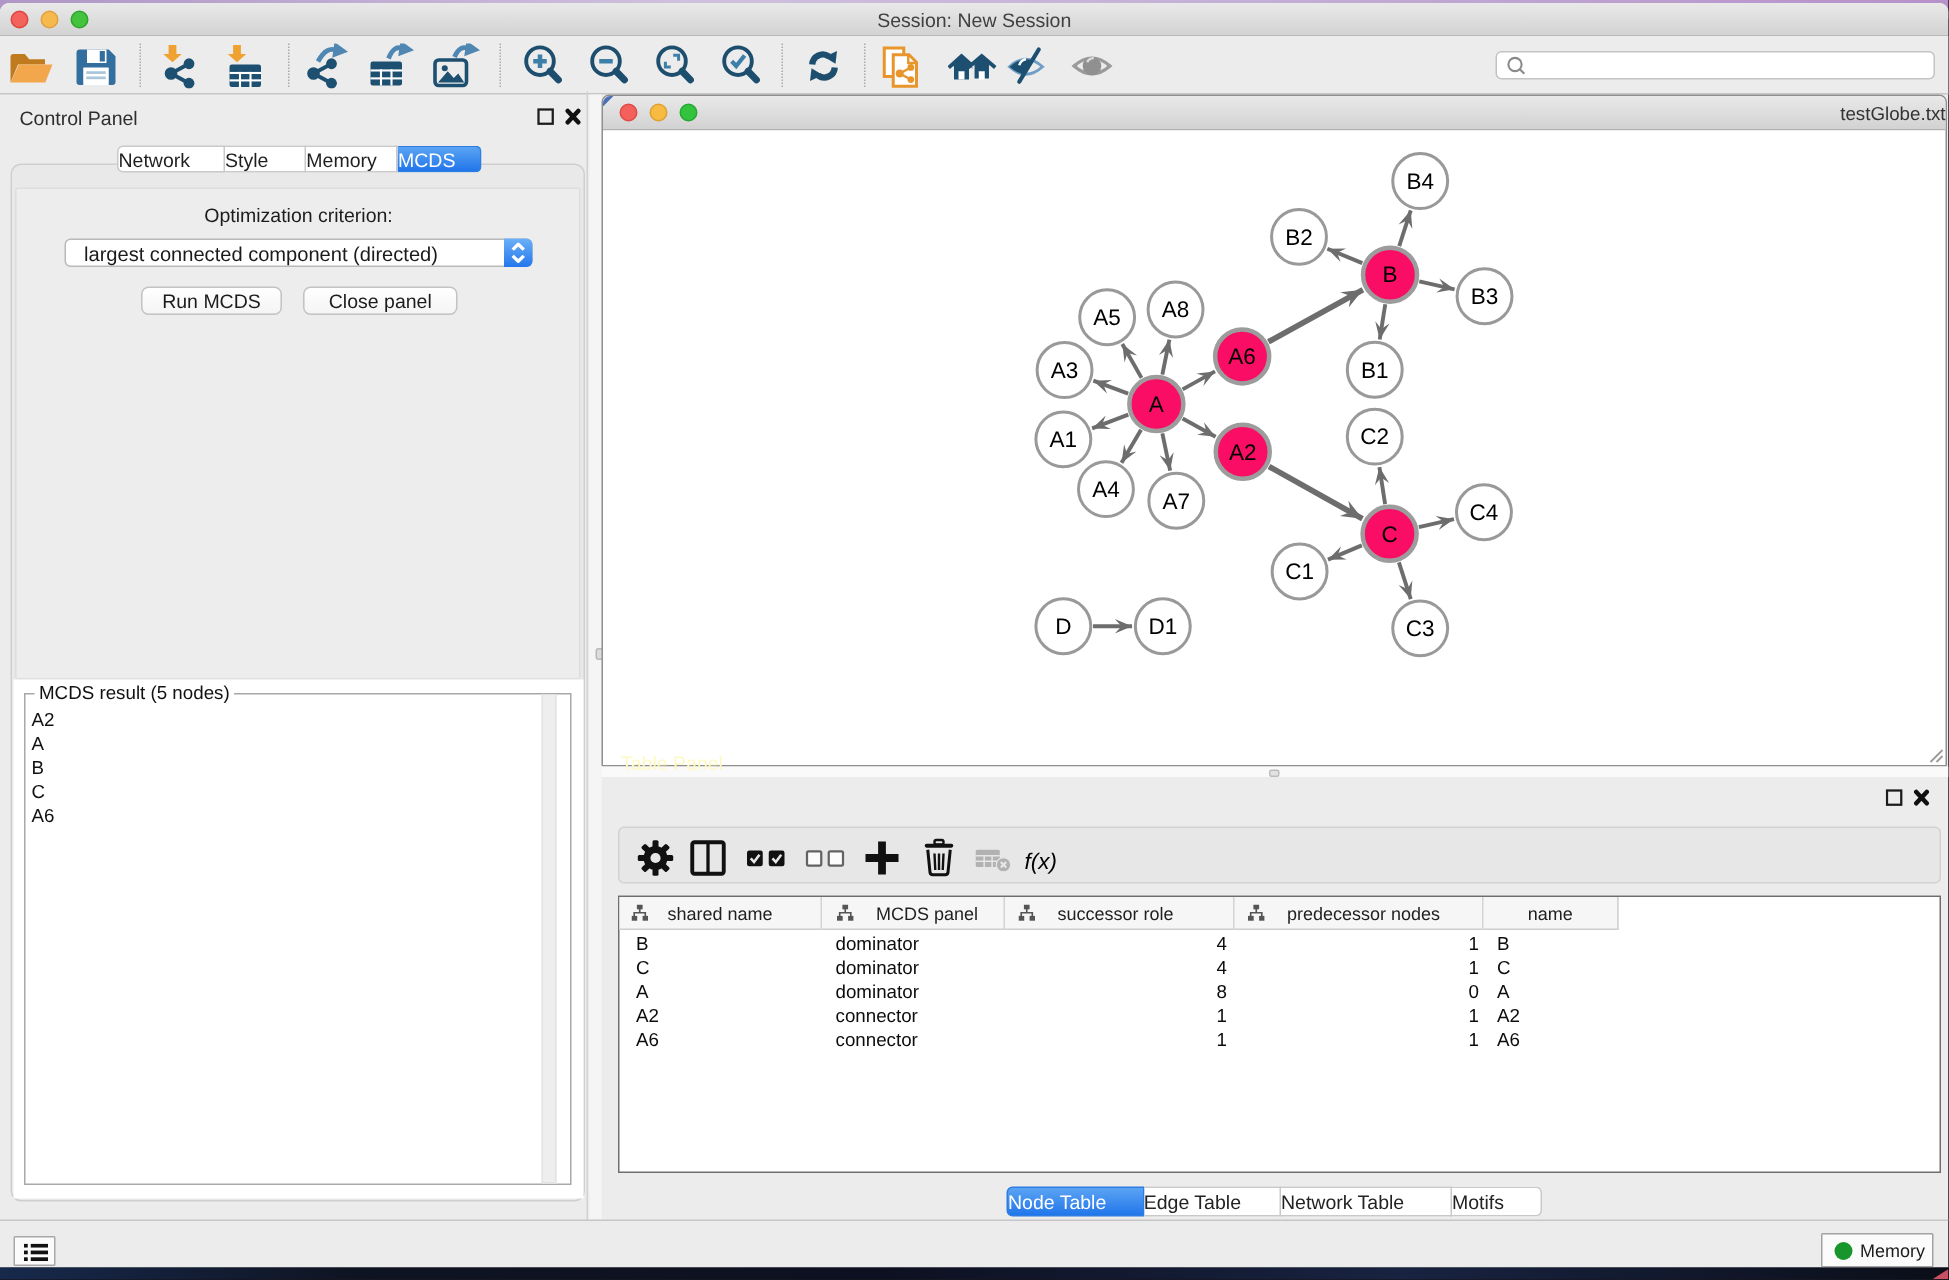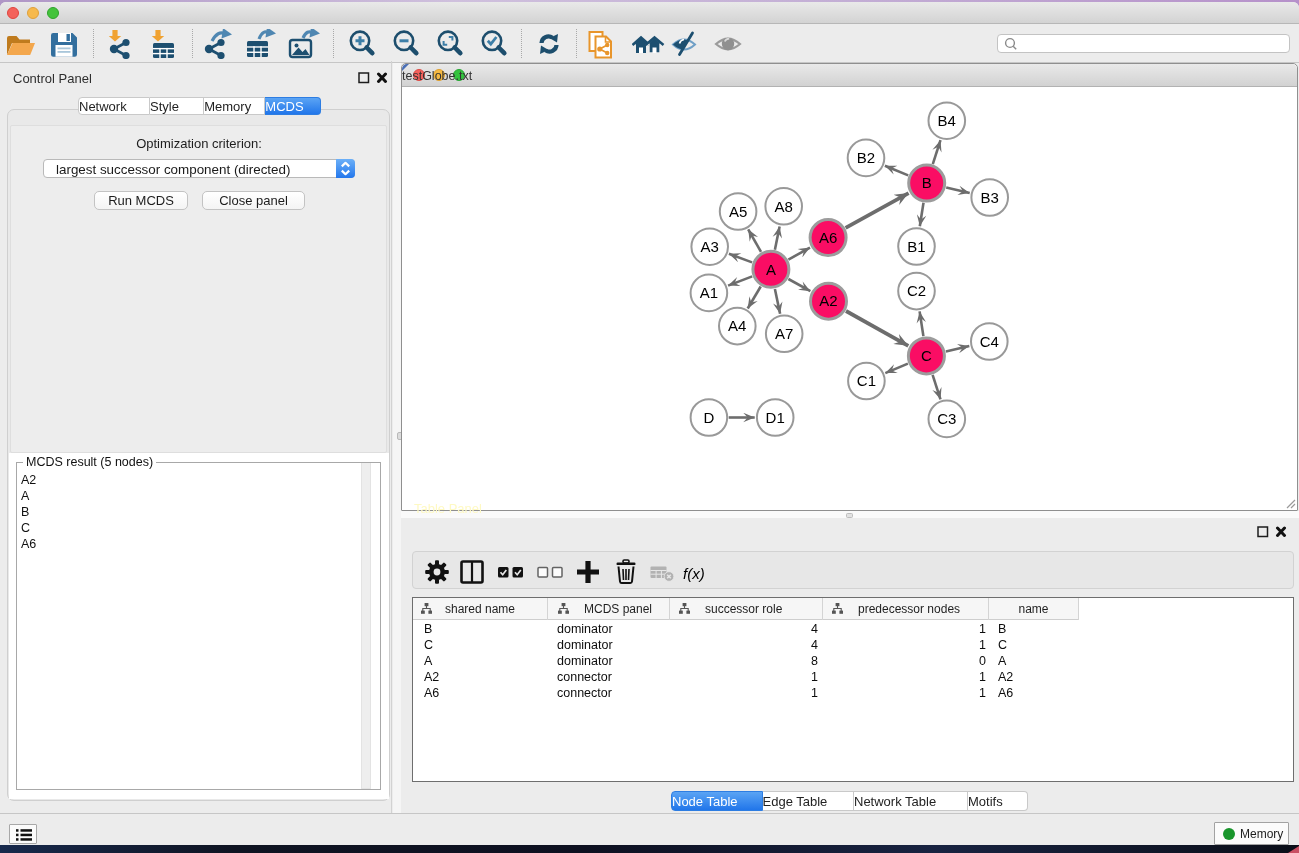--- a/index.html
+++ b/index.html
@@ -30,21 +30,21 @@
 .btn{background:linear-gradient(#ffffff,#f4f4f4);border:1px solid #c3c3c3;border-radius:5px;font-size:13px;color:#1c1c1c;text-align:center;line-height:17px}
 #mcds-box{left:16px;top:462px;width:364.5px;height:328px;border:1px solid #a8a8a8}
 #mcds-label{left:23px;top:455px;background:#fff;padding:0 3px;font-size:12.5px;color:#111}
 #mcds-list{left:21px;top:473px;font-size:12.5px;color:#111;line-height:15.9px}
 #mcds-sb{left:361px;top:463px;width:10px;height:326px;background:#eeeeee;border:1px solid #e3e3e3;border-top:none}
 #cp-rborder{left:391px;top:61px;width:1px;height:752px;background:#d2d2d2}
 
 #nw{left:401px;top:63px;width:897px;height:448px;background:#fff;border:1px solid #8f8f8f;border-radius:5px 5px 1px 1px}
 #nw-tb{left:0;top:0;width:100%;height:23px;background:linear-gradient(#e9e9e9,#d2d2d2);border-bottom:1px solid #b2b2b2;border-radius:5px 5px 0 0}
 .tl2{width:12px;height:12px;border-radius:50%;top:5px}
-#nw-title{width:100%;text-align:left;top:4.5px;font-size:12.5px;color:#333}
+#nw-title{width:100%;text-align:right;top:4.5px;font-size:12.5px;color:#333}
 
 #tp-title{left:414px;top:501px;font-size:13px;color:#fef9c3}
 #tp-tools{left:412px;top:551px;width:882px;height:38px;background:#e7e7e7;border:1px solid #d2d2d2;border-radius:4px}
 #tbl{left:412px;top:597px;width:882px;height:185px;background:#fff;border:1px solid #6e6e6e}
 #tbl-head{position:absolute;left:0;top:0;width:666px;height:22px;background:#f6f6f6;border-bottom:1px solid #cecece;border-right:1px solid #d4d4d4}
 .hcell{position:absolute;top:0;height:22px;border-right:1px solid #d4d4d4;font-size:12px;color:#1f1f1f}
 .rowtxt{position:absolute;font-size:12.5px;color:#0d0d0d;line-height:16px}
 
 #btabs{left:671px;top:791px;height:20px;display:flex;font-size:13px;line-height:19px;text-align:left;color:#232323}
 
@@ -54,20 +54,21 @@
 #wallB{left:0;top:845px;width:1299px;height:8px;background:linear-gradient(90deg,#17294c,#0f1422 18%,#0d1020 45%,#182341 72%,#0b0e18 100%)}
 svg text{font-family:"Liberation Sans",sans-serif;font-size:15px;fill:#000}
 </style></head>
 <body>
 <div class="abs" id="wallA"></div>
 <div class="abs" id="app"></div>
 <div class="abs" id="titlebar">
   <div class="abs tl" style="left:7px;background:#f3625b;border:0.5px solid #e0443e"></div>
   <div class="abs tl" style="left:27px;background:#f6b94d;border:0.5px solid #e0a03a"></div>
   <div class="abs tl" style="left:46.5px;background:#44c33c;border:0.5px solid #2fa32c"></div>
+  <div class="abs" id="title">Session: New Session</div>
 </div>
 <div class="abs" id="toolbar">
   <div class="abs tsep" style="left:93px"></div>
   <div class="abs tsep" style="left:192px"></div>
   <div class="abs tsep" style="left:333px"></div>
   <div class="abs tsep" style="left:521px"></div>
   <div class="abs tsep" style="left:576px"></div>
   <div class="abs" id="search">
       <svg width="16" height="16" style="position:absolute;left:5px;top:1px" viewBox="0 0 16 16">
         <circle cx="7" cy="7" r="4.4" fill="none" stroke="#8a8a8a" stroke-width="1.4"></circle>
@@ -199,21 +200,21 @@
 <div class="abs" id="cp-box"></div>
 <div class="abs" id="cp-inner"></div>
 <div class="abs tabs" style="left:78px;top:97px;width:243px">
   <div class="tab first" style="width:72.5px">Network</div>
   <div class="tab" style="width:54.5px">Style</div>
   <div class="tab" style="width:61.5px">Memory</div>
   <div class="tab last sel" style="width:56px">MCDS</div>
 </div>
 <div class="abs" id="optlabel">Optimization criterion:</div>
 <div class="abs" id="dd">
-    <span class="txt">largest successor component (directed)</span>
+    <span class="txt">largest connected component (directed)</span>
   <div class="spin"><svg width="19" height="19" viewBox="0 0 19 19">
         <path d="M5.8 7.4 L9.5 3.8 L13.2 7.4" fill="none" stroke="#fff" stroke-width="2.2" stroke-linejoin="round"></path>
         <path d="M5.8 11.6 L9.5 15.2 L13.2 11.6" fill="none" stroke="#fff" stroke-width="2.2" stroke-linejoin="round"></path>
       </svg></div>
 </div>
 <div class="abs btn" style="left:94px;top:191px;width:94px;height:19px">Run MCDS</div>
 <div class="abs btn" style="left:202px;top:191px;width:103px;height:19px">Close panel</div>
 <div class="abs" id="cp-white"></div>
 <div class="abs" id="mcds-box"></div>
 <div class="abs" id="mcds-sb"></div>

